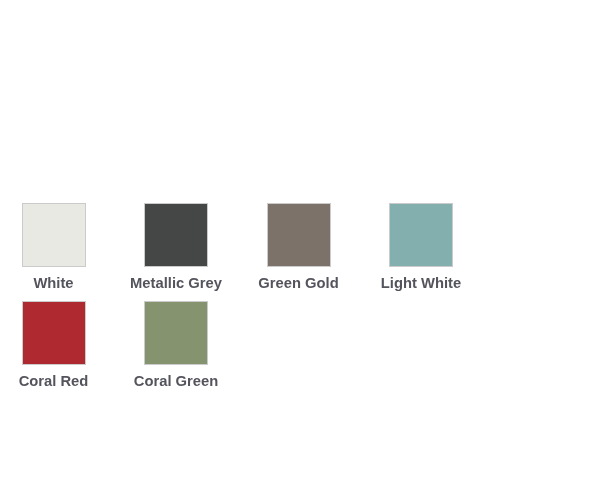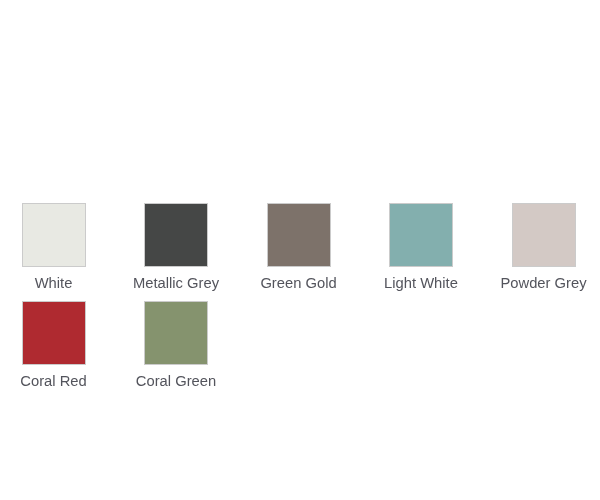--- a/index.html
+++ b/index.html
@@ -44,20 +44,21 @@
   .swatch-label {
     position: absolute;
     left: 50%;
     top: 72.4px;
     transform: translateX(-50%);
     font-size: 14.75px;
     line-height: 17px;
     color: #53545c;
     text-align: center;
     white-space: nowrap;
+    font-weight: bold;
   }
 </style>
 </head>
 <body style="background: rgb(255, 255, 255);">
 
 <div id="swatch-palette">
 
   <div class="swatch-cell">
     <div class="swatch-chip" style="background-color: rgb(232, 233, 227); border-color: rgb(203, 203, 203);"></div>
     <div class="swatch-label">White</div>
@@ -71,24 +72,20 @@
   <div class="swatch-cell">
     <div class="swatch-chip" style="background-color: rgb(125, 114, 106); border-color: rgb(203, 203, 203);"></div>
     <div class="swatch-label">Green Gold</div>
   </div>
 
   <div class="swatch-cell">
     <div class="swatch-chip" style="background-color: rgb(131, 175, 174); border-color: rgb(203, 203, 203);"></div>
     <div class="swatch-label">Light White</div>
   </div>
 
-  <div class="swatch-cell row-end">
-    <div class="swatch-chip" style="background-color: rgb(211, 201, 197); border-color: rgb(203, 203, 203);"></div>
-    <div class="swatch-label">Powder Grey</div>
-  </div>
 
   <div class="swatch-cell">
     <div class="swatch-chip" style="background-color: rgb(175, 42, 48); border-color: rgb(203, 203, 203);"></div>
     <div class="swatch-label">Coral Red</div>
   </div>
 
   <div class="swatch-cell">
     <div class="swatch-chip" style="background-color: rgb(133, 147, 110); border-color: rgb(203, 203, 203);"></div>
     <div class="swatch-label">Coral Green</div>
   </div>

